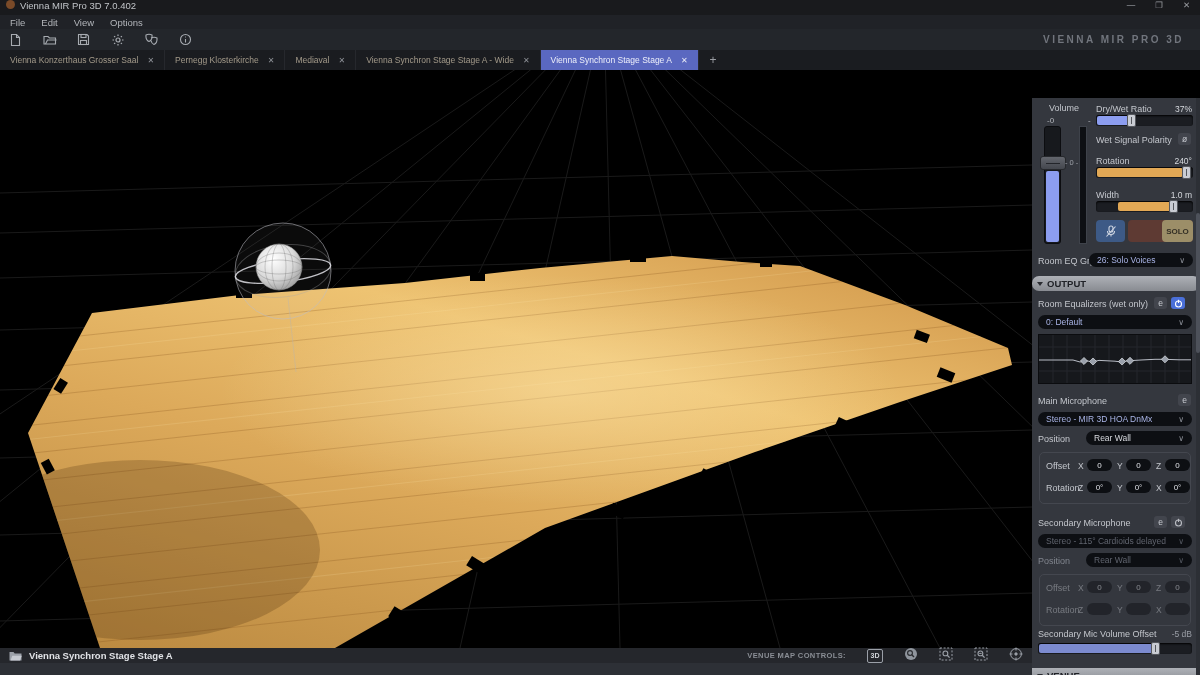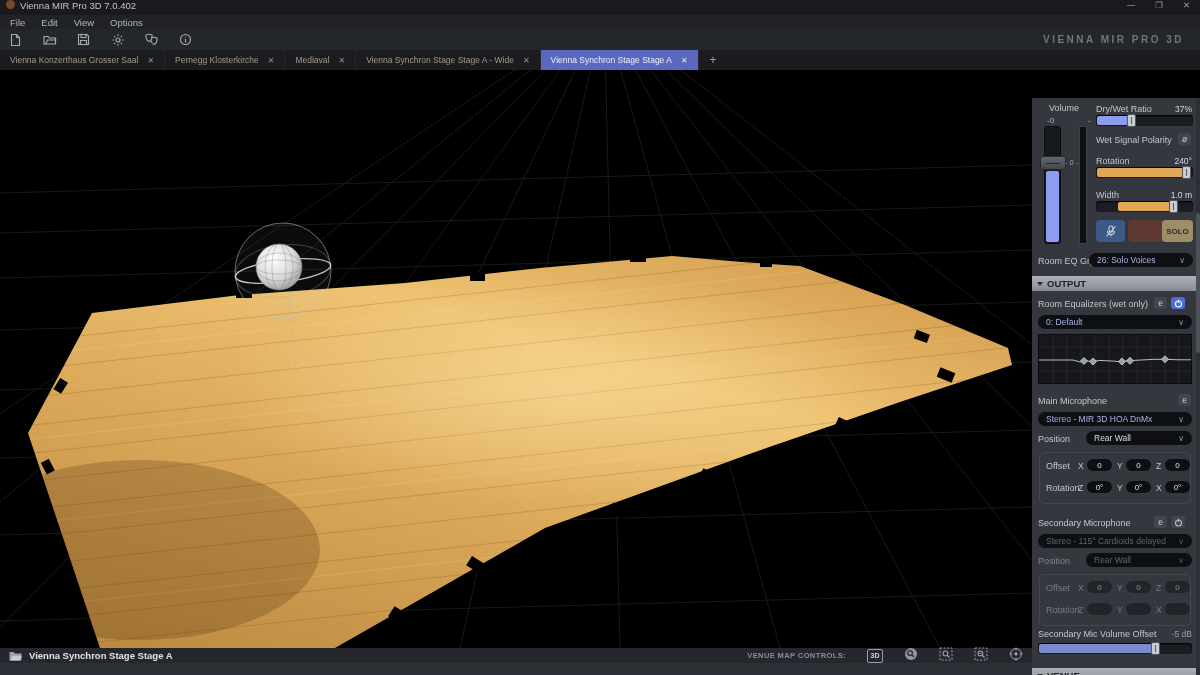--- a/index.html
+++ b/index.html
@@ -371,21 +371,21 @@
     </div>
     <div class="mutebtn" style="left:96px;top:122px;width:31px;height:22px;">MUTE</div>
     <div class="solobtn" style="left:130px;top:122px;width:31px;height:22px;">SOLO</div>
 
     <span class="plabel" style="left:6px;top:158px;">Room EQ Grp.</span>
     <div class="dd" style="left:57px;top:155px;width:104px;">
       <span>26: Solo Voices</span>
       <span class="chev">∨</span>
     </div>
 
-    <div class="sechdr" style="top:178px;">
+    <div class="sechdr" style="top:178px;border-radius:7px;">
       <span>OUTPUT</span>
     </div>
     <span class="plabel" style="left:6px;top:201px;text-align:center;">Room Equalizers (wet only)</span>
     <div class="ebtn" style="left:122px;top:199px;">e</div>
     <div class="pwr on" style="left:139px;top:199px;">
       <svg width="9" height="9" viewBox="0 0 9 9" fill="none" stroke="#fff" stroke-width="1.1">
           <circle cx="4.5" cy="5" r="3"></circle>
           <line x1="4.5" y1="0.8" x2="4.5" y2="4"></line>
         </svg>
     </div>

